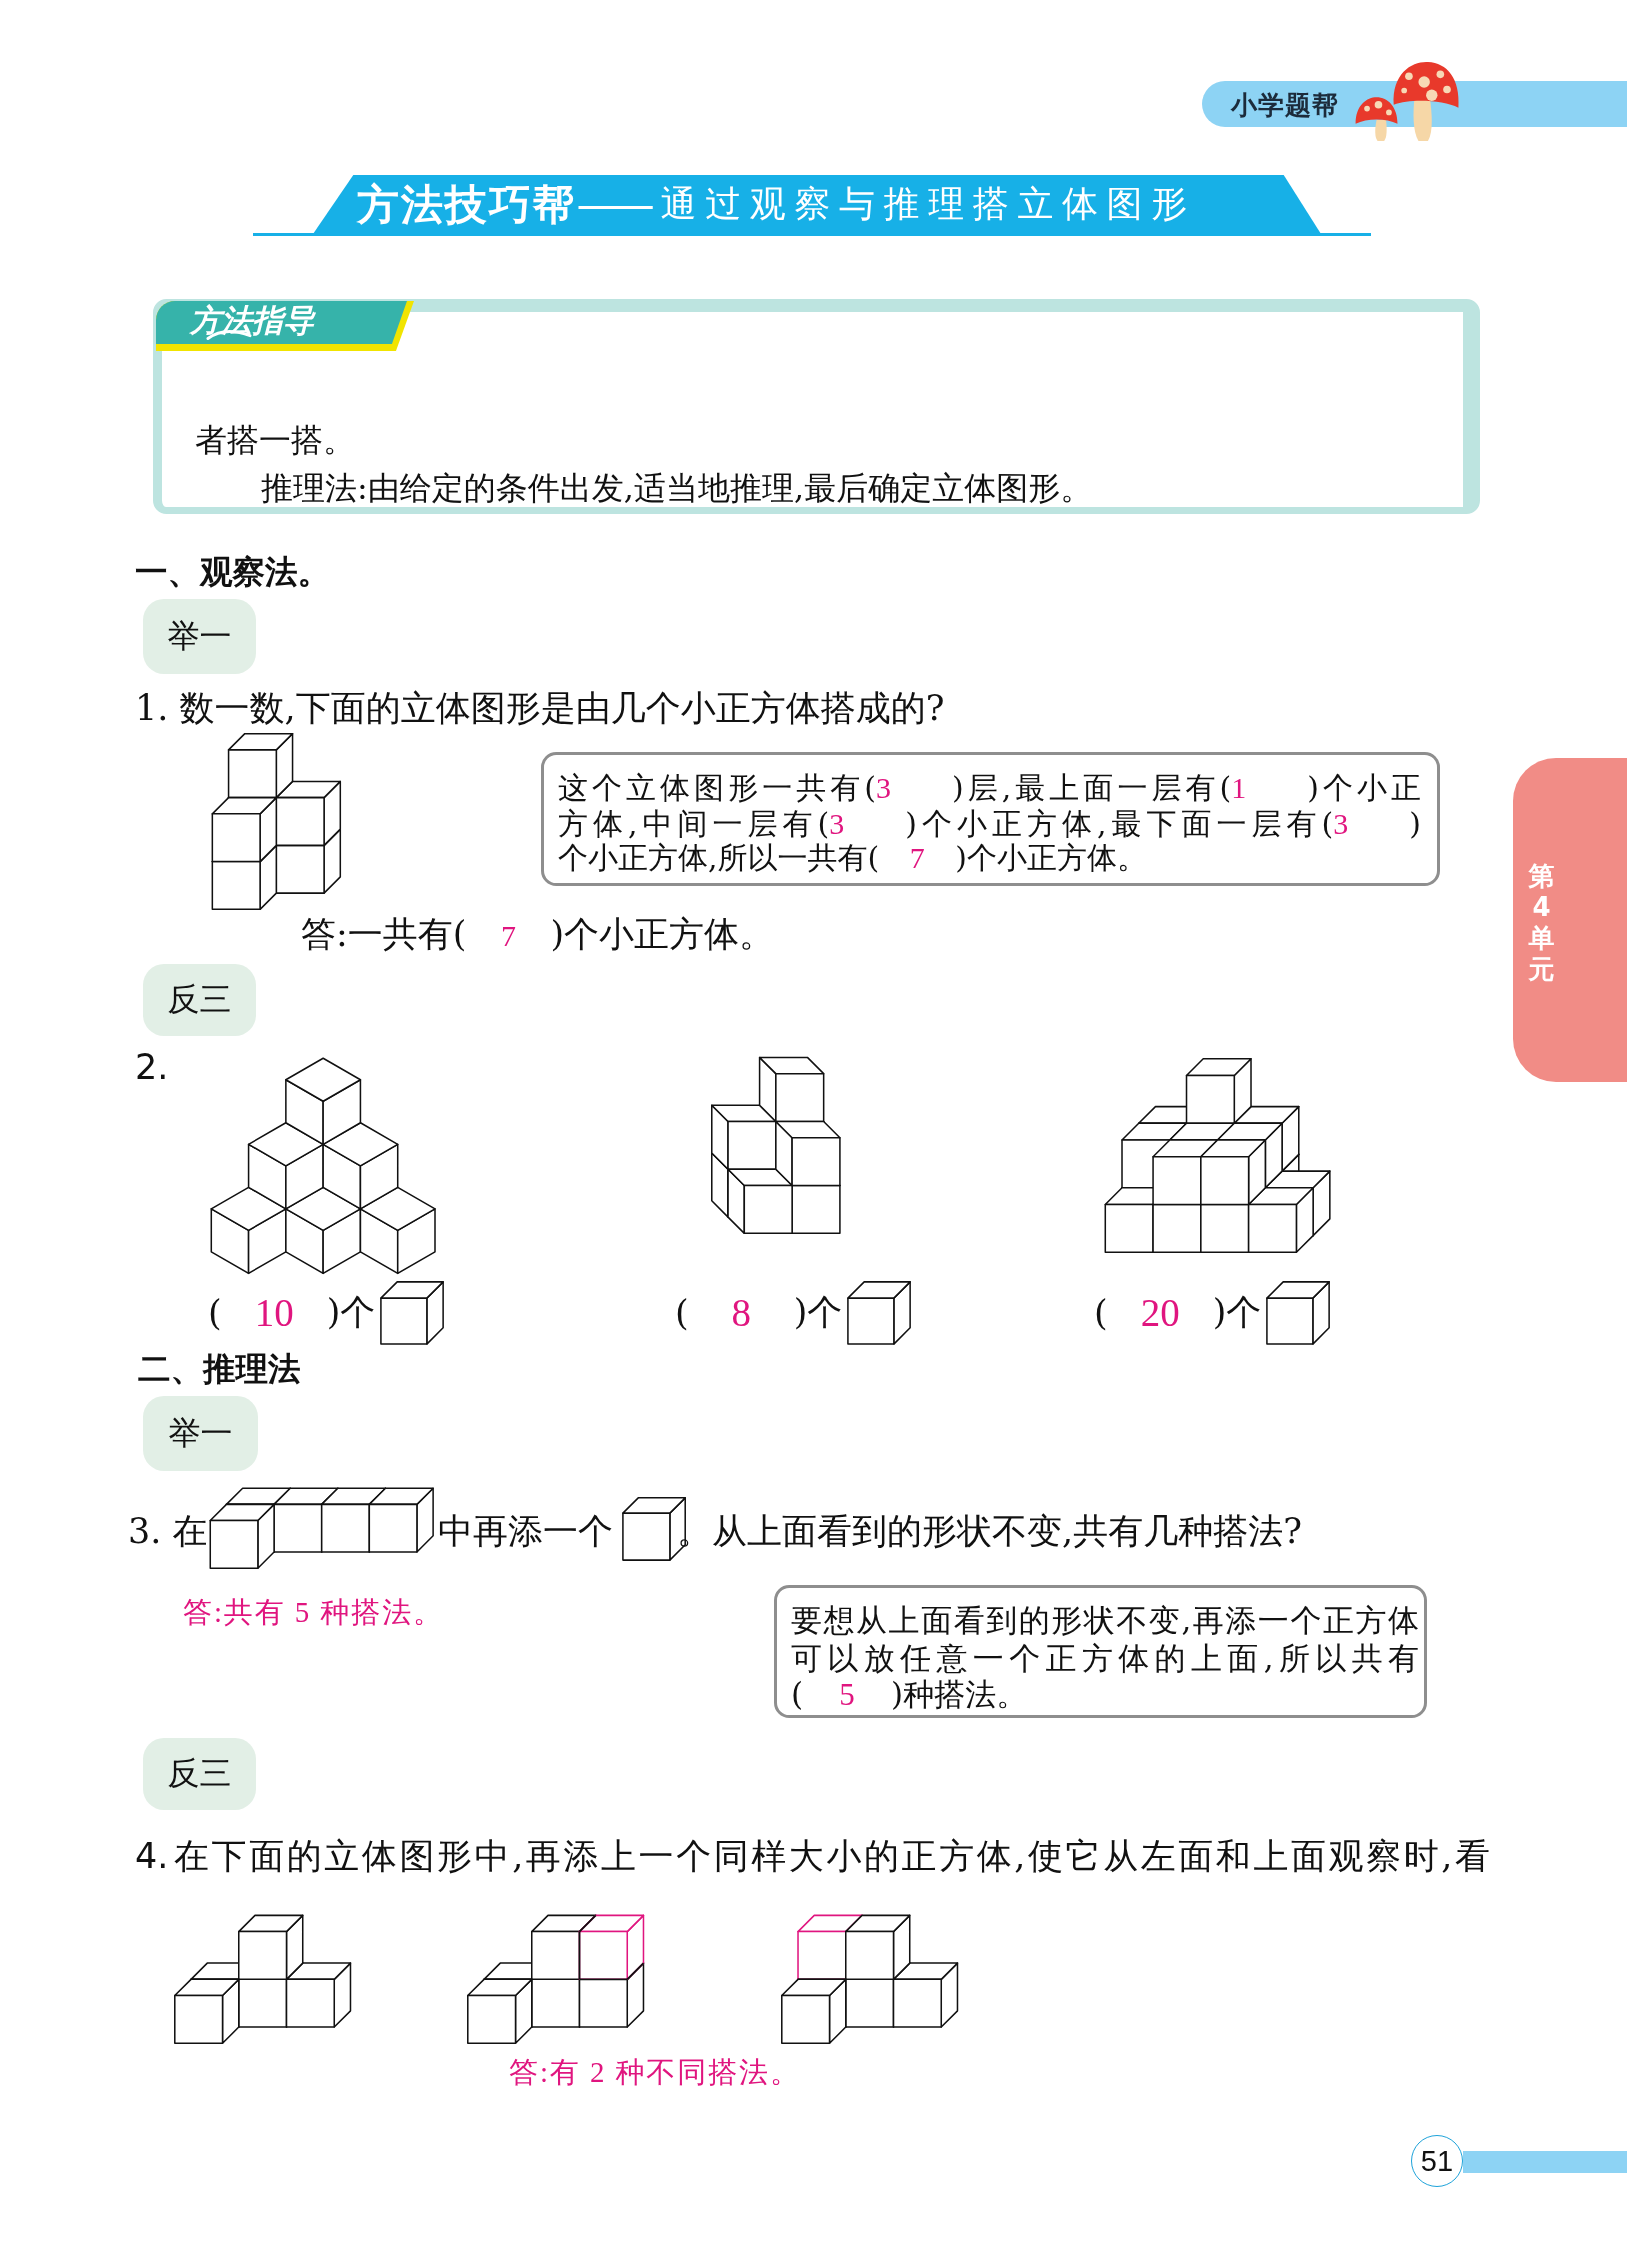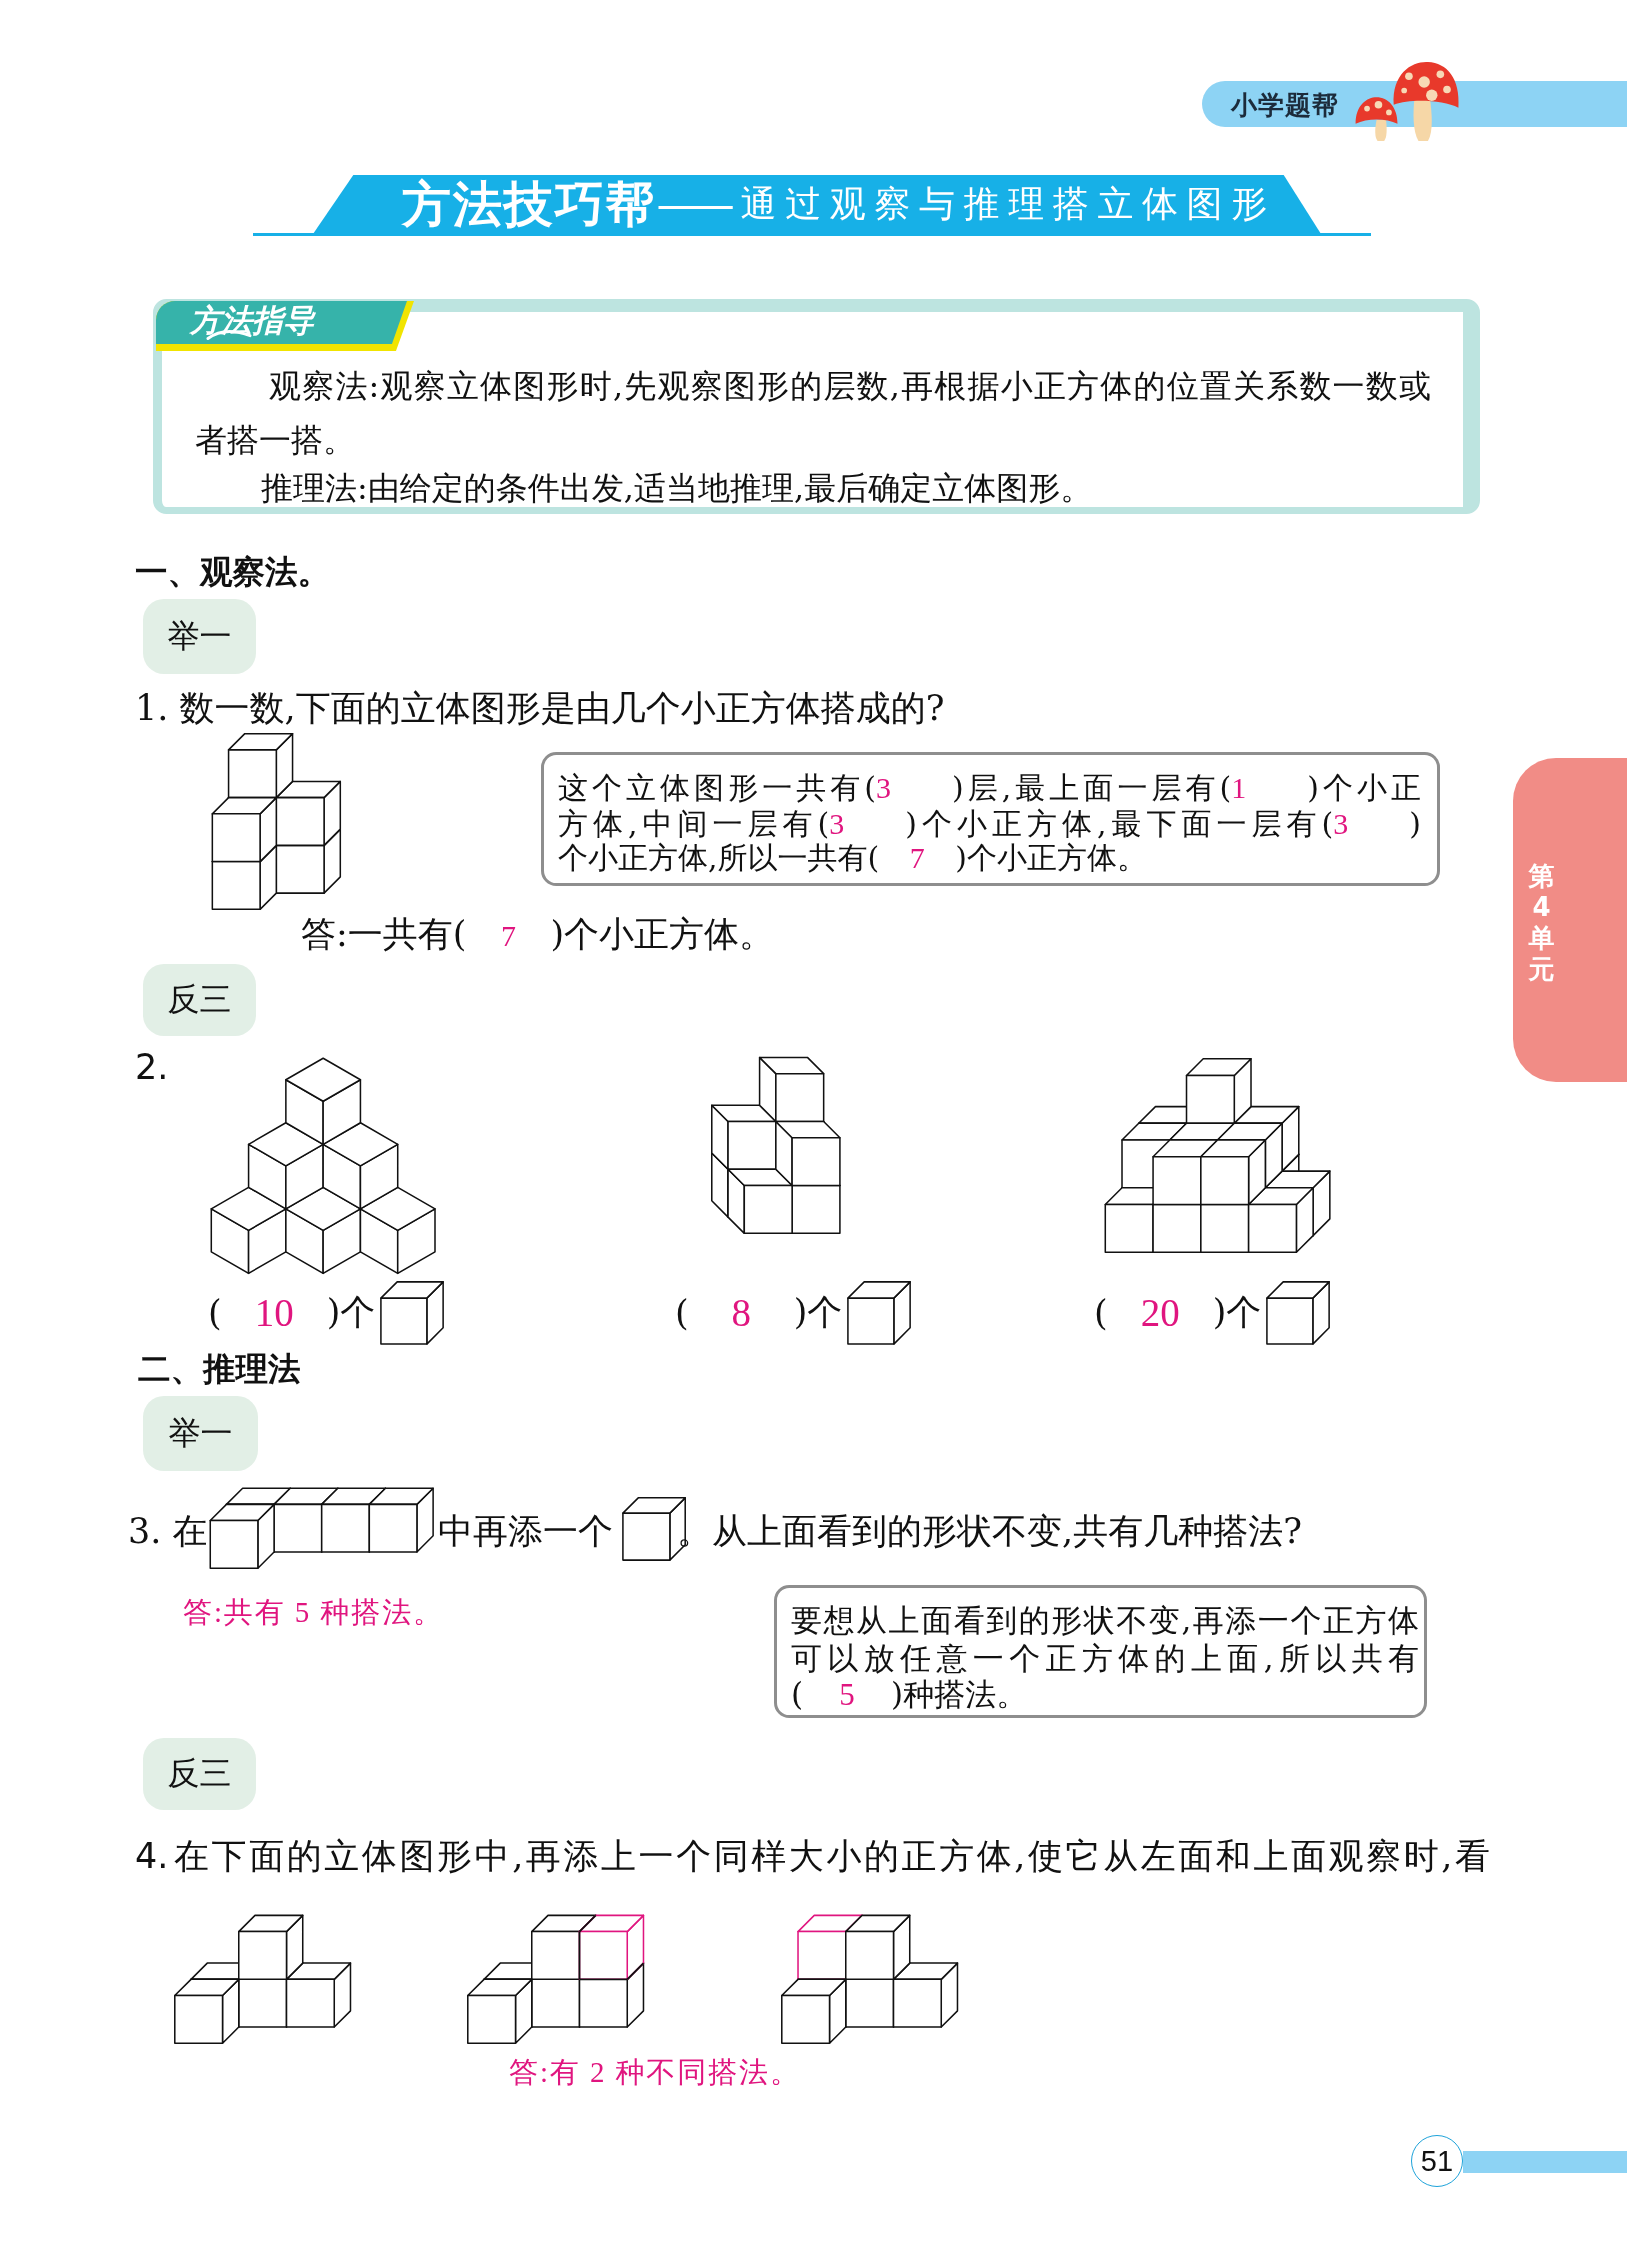--- a/index.html
+++ b/index.html
@@ -19,21 +19,21 @@
   .answer-line { font-size: 29px; height: 38px; line-height: 38px; letter-spacing: 1.9px; }
 
   
   .header-bar { left: 1202px; top: 81px; width: 426px; height: 46px; background: var(--header-bar); border-radius: 23px 0 0 23px; }
   .brand { left: 1231px; top: 89px; height: 34px; line-height: 34px; font-size: 26px; font-weight: bold; color: #1c2b3b; font-family: Liberation Serif, serif; letter-spacing: 1px; }
 
   
   .banner { left: 313px; top: 175px; width: 1008px; height: 59px; background: var(--banner);
     clip-path: polygon(4% 0, 96.3% 0, 100% 100%, 0 100%);
     display: flex; align-items: center; padding-left: 44px; box-sizing: border-box; color: #ffffff; }
-  .banner-main { font-family: "DejaVu Sans", sans-serif; font-weight: bold; font-size: 49px; letter-spacing: 1.9px; margin-left: 45px; }
+  .banner-main { font-family: "DejaVu Sans", sans-serif; font-weight: bold; font-size: 42px; letter-spacing: 1.9px; }
   .banner-dash { font-family: "DejaVu Sans", sans-serif; font-size: 42px; letter-spacing: -5.7px; margin-right: 11.5px; }
   .banner-sub { font-family: Liberation Serif, serif; font-size: 36px; letter-spacing: 8.6px; }
   .banner-line { left: 253px; top: 233px; width: 1118px; height: 2.9px; background: var(--banner); }
 
   
   .method-box { left: 153px; top: 299px; width: 1327px; height: 215px; box-sizing: border-box;
     border-style: solid; border-color: var(--method-border); border-width: 13.4px 17px 7.6px 9.6px; border-radius: 13.4px; background: #fff; }
   .label-yellow { left: 156px; top: 301px; width: 258px; height: 50px; background: #f1e400;
     clip-path: polygon(0 0, 100% 0, 93% 100%, 0 100%); border-top-left-radius: 19px; }
   .label-teal { left: 156px; top: 301px; width: 251px; height: 43px; background: var(--method-label);
@@ -98,21 +98,20 @@
   <div class="abs banner-line"></div>
 
   <div class="abs method-box"></div>
   <div class="abs label-yellow"></div>
   <div class="abs label-teal">
     <span>方法指导</span>
   </div>
   <svg class="abs" style="left:206px;top:328px" width="46" height="13.4" viewBox="0 0 48 14">
     <path d="M2,11 C14,2 30,2 46,8" stroke="#ffffff" stroke-width="3" fill="none" stroke-linecap="round"></path>
   </svg>
-  <div class="line m-line just" style="left:269px;top:367px;width:1162px">观察法:观察立体图形时,先观察图形的层数,再根据小正方体的位置关系数一数或</div>
   <div class="line m-line" style="left:195px;top:421px">者搭一搭。</div>
   <div class="line m-line" style="left:261px;top:469px">推理法:由给定的条件出发,适当地推理,最后确定立体图形。</div>
 
   <div class="line heading" style="left:135px;top:552px">一、观察法。</div>
   <div class="badge" style="left:143px;top:599px;width:113px;height:75px">
     <span>举一</span>
   </div>
   <div class="line q" style="left:135px;top:687px">1. 数一数,下面的立体图形是由几个小正方体搭成的?</div>
 
   <svg class="abs" style="left:191px;top:726px" width="163" height="191" viewBox="0 0 170 200">

